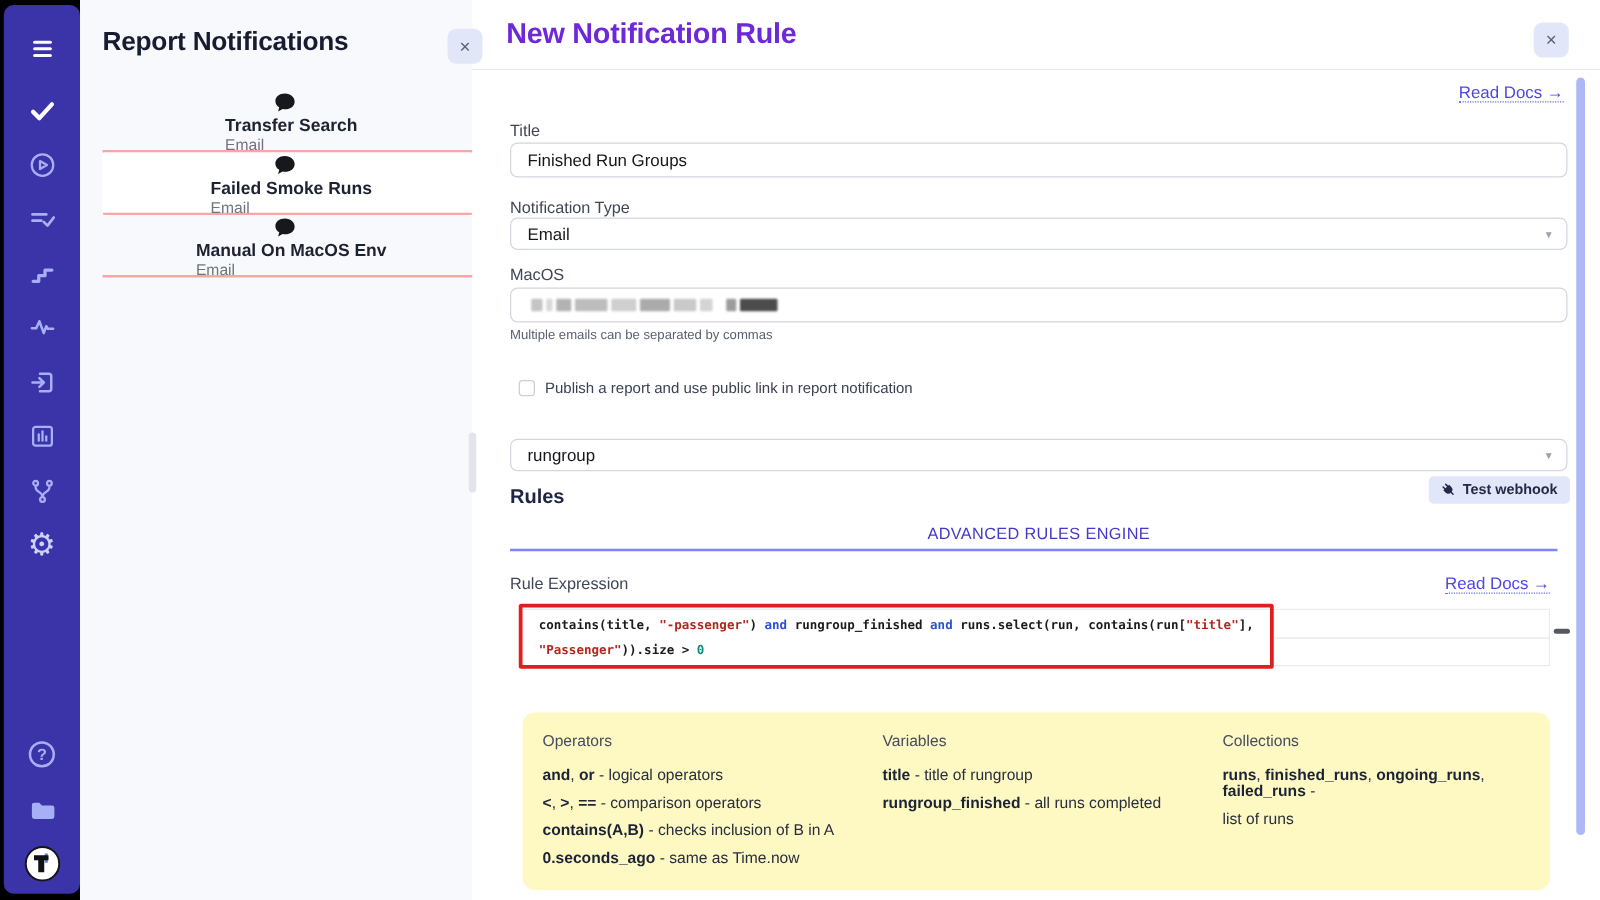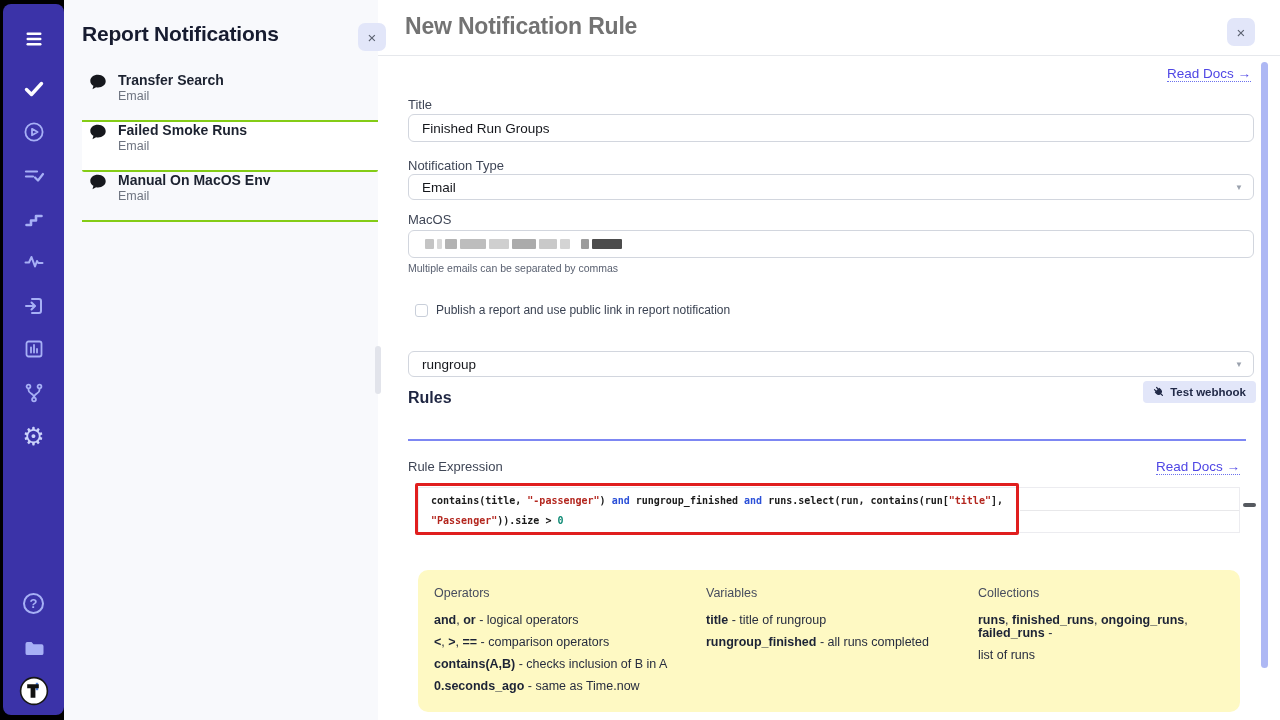--- a/index.html
+++ b/index.html
@@ -15,30 +15,30 @@
   .gear-glyph { font-size:25px; color:#ccd3fb; line-height:24px; }
   .help-circle { width:21px; height:21px; border:2px solid #a7b0f6; border-radius:50%; color:#a7b0f6;
                  font-size:13px; font-weight:700; display:flex; align-items:center; justify-content:center; }
 
   
   .left-panel { position:absolute; left:64px; top:0; width:314px; height:720px; background:#f8f9fc; }
   .lp-title { position:absolute; left:18px; top:22px; font-size:21px; font-weight:800; color:#171c30; letter-spacing:-0.2px; }
   .lp-close { position:absolute; left:358px; top:23px; width:28px; height:28px; background:#e2e6f9; border-radius:7px;
               border:none; color:#5b6170; font-size:15px; display:flex; align-items:center; justify-content:center; cursor:pointer; z-index:5; }
   .lp-list { position:absolute; left:18px; top:72px; width:296px; }
-  .lp-item { height:50px; display:flex; border-bottom:2px solid #84cc16; cursor:pointer; padding-left:6px; }
+  .lp-item { height:50px; display:flex; align-items:center; border-bottom:2px solid #fca5a5; cursor:pointer; padding-left:6px;flex-direction:column; }
   .lp-item.active { background:#ffffff; border-radius:2px; }
   .lp-item .bubble { width:20px; height:20px; margin-right:10px; flex:0 0 auto; }
   .it-title { font-size:14px; font-weight:700; color:#1c2230; line-height:17px; }
   .it-sub { font-size:12.5px; color:#6e7480; line-height:15px; }
   .drag-handle { position:absolute; left:375px; top:346px; width:6px; height:48px; background:#e2e4eb; border-radius:3px; cursor:col-resize; z-index:4; }
 
   
   .main { position:absolute; left:378px; top:0; width:902px; height:720px; background:#ffffff; }
-  .main-title { position:absolute; left:405px; top:13px; font-size:23px; font-weight:700; color:#737373; letter-spacing:-0.2px;text-align:right; }
+  .main-title { position:absolute; left:405px; top:13px; font-size:23px; font-weight:700; color:#6d28d9; letter-spacing:-0.2px;text-align:right; }
   .main-close { position:absolute; left:1227px; top:18px; width:28px; height:28px; background:#e2e6f9; border-radius:7px;
                 border:none; color:#5b6170; font-size:15px; display:flex; align-items:center; justify-content:center; cursor:pointer; }
   .hdr-divider { position:absolute; left:378px; top:55px; width:902px; height:1px; background:#e6e8ec; }
 
   .docs-link { position:absolute; font-size:13.5px; color:#4f46e5; text-decoration:none; border-bottom:1.5px dotted #6a71ee; cursor:pointer;text-align:right; }
   .docs-top { top:66px; right:29px; }
   .docs-rules { top:459px; right:40px; }
 
   .fld-label { position:absolute; left:408px; font-size:13px; color:#3f4656; }
   .t-input { position:absolute; left:408px; width:846px; height:28px; border:1px solid #d2d6de; border-radius:6px;
@@ -268,20 +268,21 @@
     <svg width="12" height="12" viewBox="0 0 16 16" style="transform:rotate(-45deg);">
         <g stroke="#222a48" stroke-width="1.6" fill="none" stroke-linecap="round">
           <path d="M6 1.5 v3 M10 1.5 v3"></path>
           <path d="M4.5 5 h7 v2.3 a3.5 3.5 0 0 1 -7 0 Z" fill="#222a48"></path>
           <path d="M8 11.5 v3"></path>
         </g>
       </svg>
     <span>Test webhook</span>
   </button>
 
+  <div class="tab-advanced">ADVANCED RULES ENGINE</div>
   <div class="tab-underline"></div>
 
   <label class="fld-label expr-label">Rule Expression</label>
   <a class="docs-link docs-rules">Read Docs →</a>
 
   <div class="code-editor">
       <div class="code-line"><span class="tk-p">contains(title, </span><span class="tk-s">"-passenger"</span><span class="tk-p">) </span><span class="tk-k">and</span><span class="tk-p"> rungroup_finished </span><span class="tk-k">and</span><span class="tk-p"> runs.select(run, contains(run[</span><span class="tk-s">"title"</span><span class="tk-p">],</span></div>
       <div class="code-line"><span class="tk-s">"Passenger"</span><span class="tk-p">)).size &gt; </span><span class="tk-n">0</span></div>
     </div>
   <div class="code-inner-line"></div>

